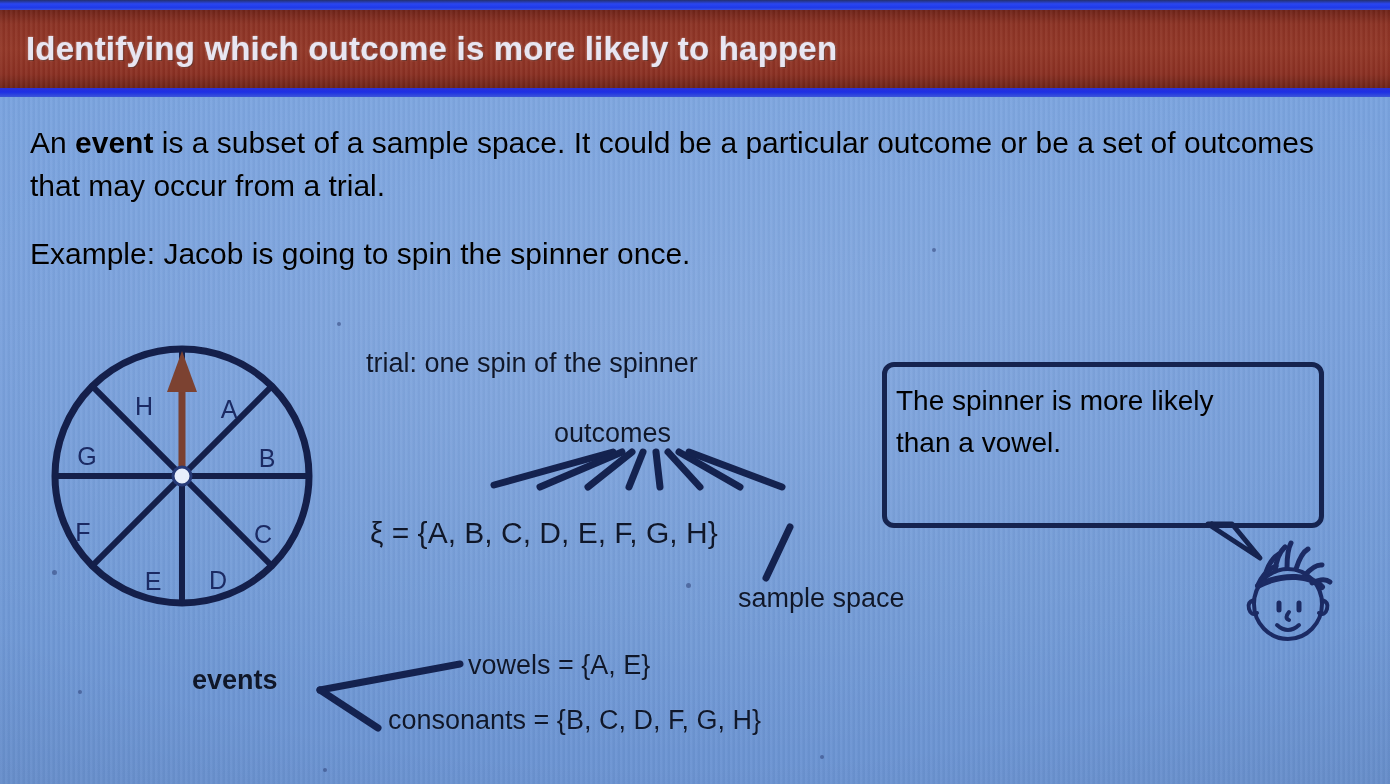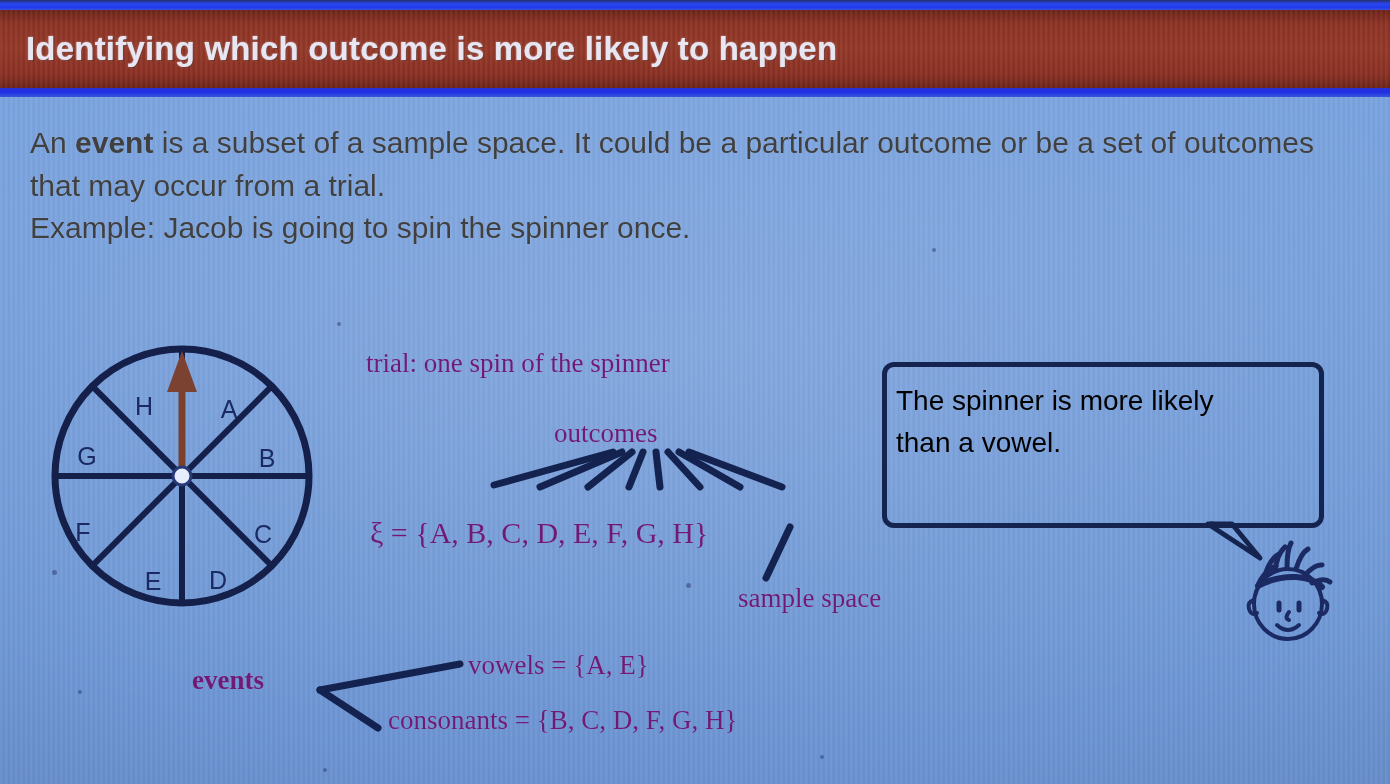--- a/index.html
+++ b/index.html
@@ -61,27 +61,27 @@
     width: 100%; height: 9px;
     background: linear-gradient(180deg, #2a30d8 0%, #1e2fe4 45%, #3a55d8 100%);
   }
 
   
   .body-text {
     position: absolute;
     left: 30px;
     top: 122px;
     width: 1320px;
-    color: #404040;
+    color: #000000;
     font-size: 30px;
     line-height: 1.42;
     text-shadow: 0 0 1px rgba(255,255,255,0.25);
   }
   .body-text b { font-weight: bold; }
-  .para-2 { }
+  .para-2 { margin-top: 26px; }
 
   
   .spinner-wrap {
     position: absolute;
     left: 48px;
     top: 342px;
     width: 268px;
     height: 268px;
   }
   .spinner-wrap svg { display: block; }
@@ -89,25 +89,24 @@
     fill: #1b2a63;
     font-family: "Liberation Sans", sans-serif;
     font-size: 25px;
     text-anchor: middle;
     dominant-baseline: middle;
   }
 
   
   .lbl {
     position: absolute;
-    color: #701a75;
+    color: #0f172a;
     font-size: 27px;
     white-space: nowrap;
     text-shadow: 0 0 1px rgba(255,255,255,0.2);
-    font-family: Liberation Serif, serif;
   }
   .lbl-trial { left: 366px; top: 348px; }
   .lbl-outcomes { left: 554px; top: 418px; }
   .lbl-sampleset { left: 370px; top: 516px; font-size: 30px; }
   .lbl-samplespace { left: 738px; top: 583px; }
   .lbl-vowels { left: 468px; top: 650px; }
   .lbl-consonants { left: 388px; top: 705px; }
   .lbl-events { left: 192px; top: 665px; font-weight: bold; }
 
   

